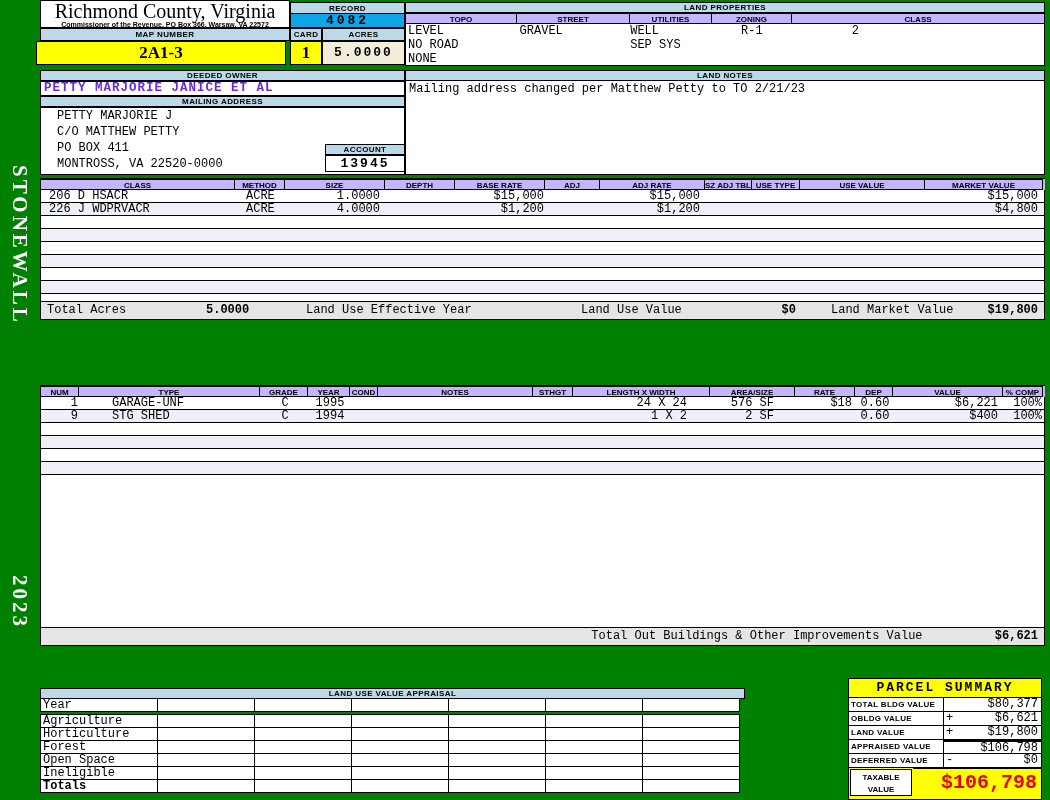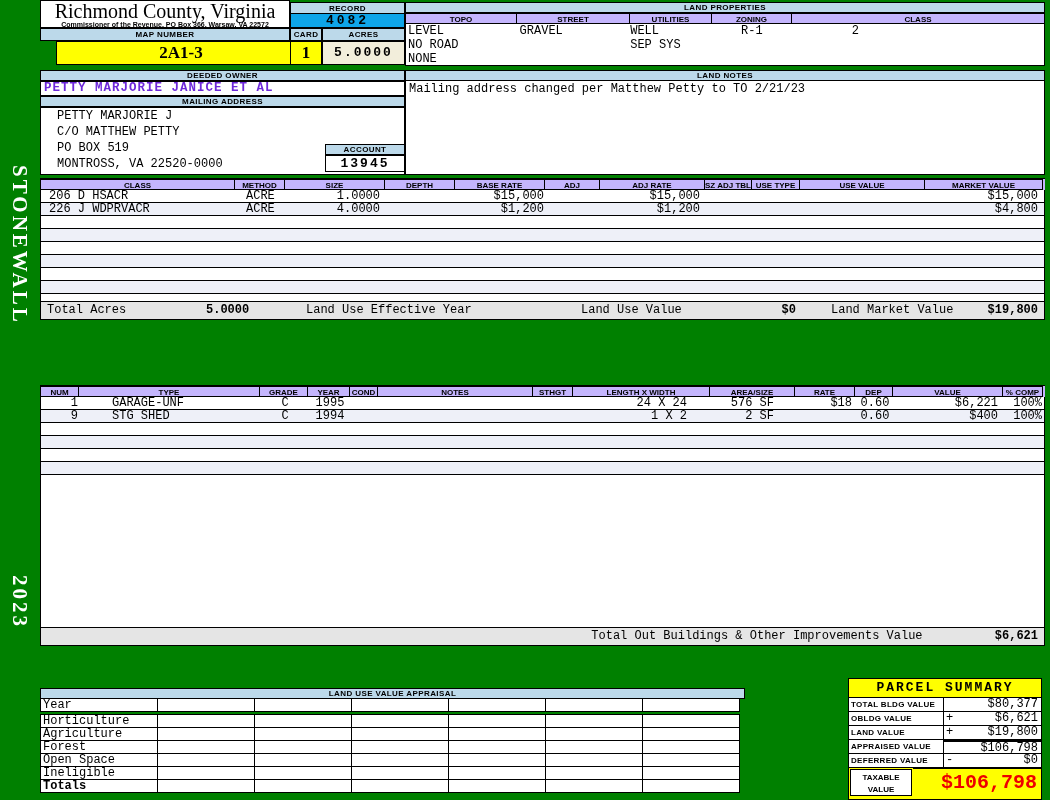--- a/index.html
+++ b/index.html
@@ -126,21 +126,21 @@
   <div class="county-sub">Commissioner of the Revenue, PO Box 366, Warsaw, VA 22572</div>
 </div>
 
 <div class="abs bar" style="left:290px; top:2px; width:115px; height:12px; line-height:11px;">RECORD</div>
 <div class="abs box recgreen mono" style="left:290px; top:13px; width:115px; height:15px; font-weight:bold; font-size:13px; text-align:center; line-height:14px; letter-spacing:3px;">4082</div>
 
 <div class="abs bar" style="left:40px; top:28px; width:250px; height:13px; line-height:12px;">MAP NUMBER</div>
 <div class="abs bar" style="left:290px; top:28px; width:32px; height:13px; line-height:12px;">CARD</div>
 <div class="abs bar" style="left:322px; top:28px; width:83px; height:13px; line-height:12px;">ACRES</div>
 
-<div class="abs box yellow bigval" style="left:56px; top:41px; width:250px; height:24px; line-height:22px;">2A1-3</div>
+<div class="abs box yellow bigval" style="left:36px; top:41px; width:250px; height:24px; line-height:22px;">2A1-3</div>
 <div class="abs box yellow bigval" style="left:290px; top:41px; width:32px; height:24px; line-height:22px;">1</div>
 <div class="abs box cream mono" style="left:322px; top:41px; width:83px; height:24px; font-weight:bold; font-size:13px; text-align:center; line-height:22px; letter-spacing:2px;">5.0000</div>
 
 <div class="abs" style="left:405px; top:2px; width:640px; height:64px;">
   <div class="bar" style="height:11px;">LAND PROPERTIES</div>
   <div class="hrow lp-h">
     <span>TOPO</span>
     <span>STREET</span>
     <span>UTILITIES</span>
     <span>ZONING</span>
@@ -161,21 +161,21 @@
     <div>2</div>
   </div>
 </div>
 
 <div class="abs bar" style="left:40px; top:70px; width:365px; height:11px;">DEEDED OWNER</div>
 <div class="abs box mono" style="left:40px; top:81px; width:365px; height:15px; color:#6d28d9; font-weight:bold; font-size:12.5px; line-height:13px; padding-left:3px; letter-spacing:1px;">PETTY MARJORIE JANICE ET AL</div>
 <div class="abs bar" style="left:40px; top:96px; width:365px; height:11px;">MAILING ADDRESS</div>
 <div class="abs box mono" style="left:40px; top:107px; width:365px; height:68px;">
   <div class="addr-line">PETTY MARJORIE J</div>
   <div class="addr-line">C/O MATTHEW PETTY</div>
-  <div class="addr-line">PO BOX 519</div>
+  <div class="addr-line">PO BOX 411</div>
   <div class="addr-line">MONTROSS, VA 22520-0000</div>
 </div>
 <div class="abs bar" style="left:325px; top:144px; width:80px; height:11px;">ACCOUNT</div>
 <div class="abs box mono" style="left:325px; top:155px; width:80px; height:17px; font-weight:bold; font-size:13px; text-align:center; line-height:15px; letter-spacing:2px;">13945</div>
 
 <div class="abs" style="left:405px; top:70px; width:640px; height:105px;">
   <div class="bar" style="height:11px;">LAND NOTES</div>
   <div class="box mono" style="height:94px; border-top:none;">
     <div class="note-line">Mailing address changed per Matthew Petty to TO 2/21/23</div>
   </div>
@@ -300,30 +300,30 @@
     <div>Year</div>
     <div class="cell"></div>
       <div class="cell"></div>
       <div class="cell"></div>
       <div class="cell"></div>
       <div class="cell"></div>
       <div class="cell"></div>
   </div>
   <div style="height:3px;"></div>
   <div class="ap-row">
+    <div>Agriculture</div>
+    <div class="cell"></div>
+      <div class="cell"></div>
+      <div class="cell"></div>
+      <div class="cell"></div>
+      <div class="cell"></div>
+      <div class="cell"></div>
+  </div>
+  <div class="ap-row">
     <div>Horticulture</div>
-    <div class="cell"></div>
-      <div class="cell"></div>
-      <div class="cell"></div>
-      <div class="cell"></div>
-      <div class="cell"></div>
-      <div class="cell"></div>
-  </div>
-  <div class="ap-row">
-    <div>Agriculture</div>
     <div class="cell"></div>
       <div class="cell"></div>
       <div class="cell"></div>
       <div class="cell"></div>
       <div class="cell"></div>
       <div class="cell"></div>
   </div>
   <div class="ap-row">
     <div>Forest</div>
     <div class="cell"></div>

